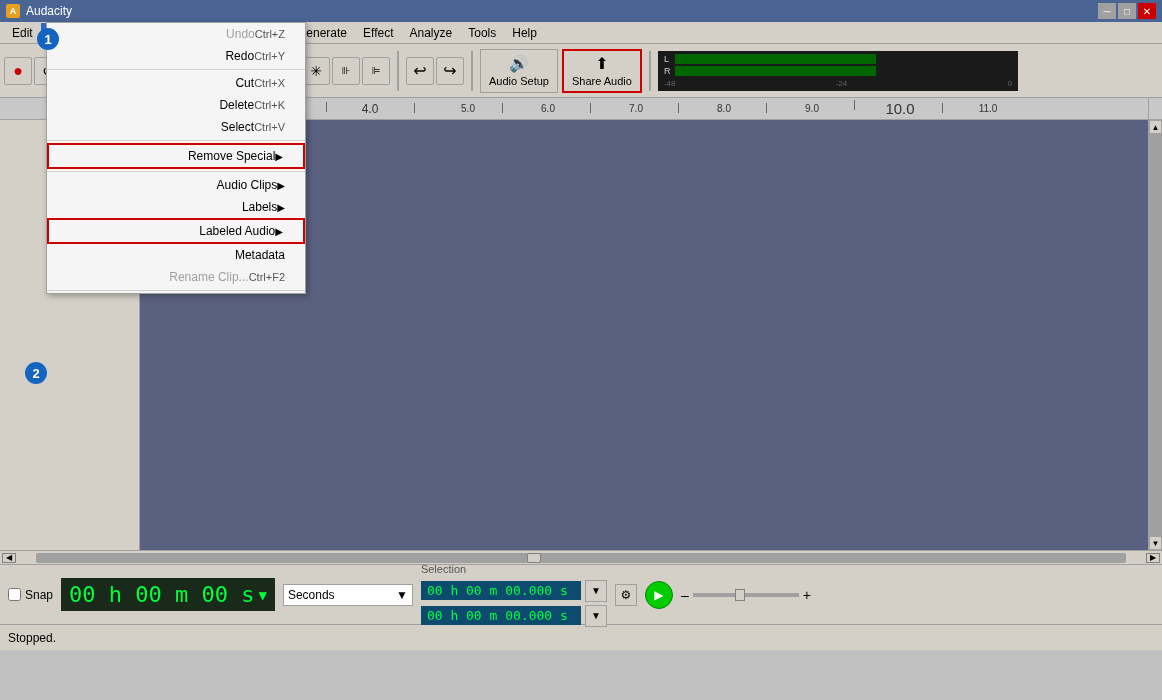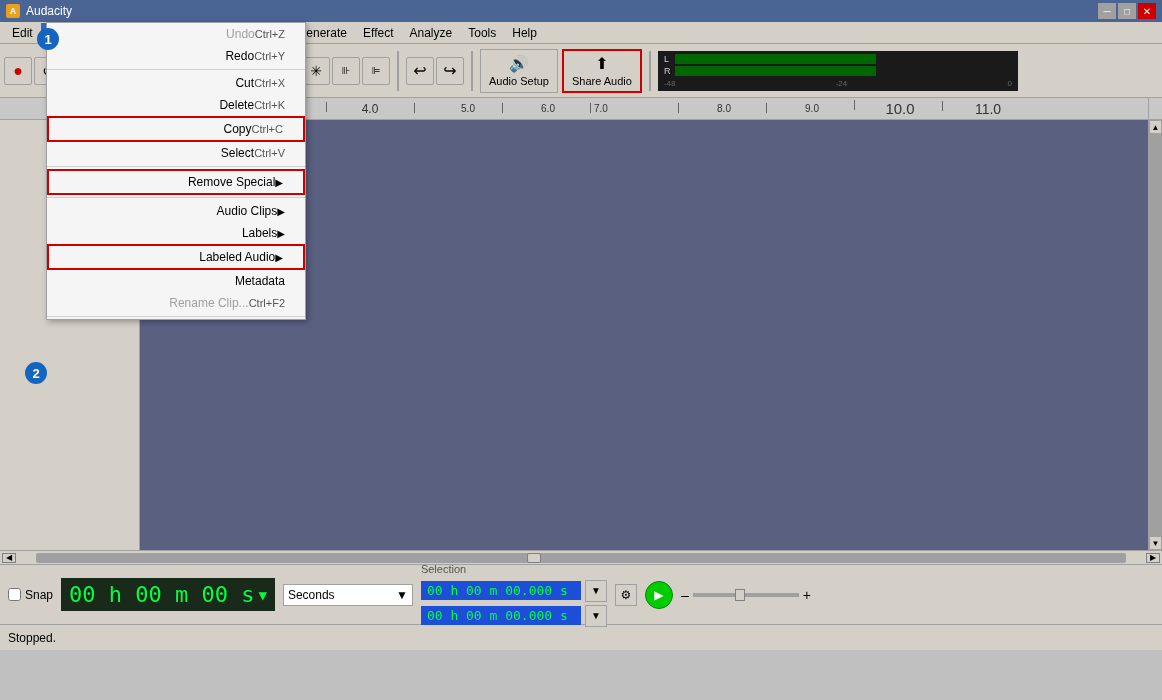--- a/index.html
+++ b/index.html
@@ -40,21 +40,21 @@
     
     #statusbar { height: 26px; background: #d4d0c8; border-top: 1px solid #a0a0a0; display: flex; align-items: center; padding: 0 8px; font-size: 12px; }
 
     
     #bottom-controls { height: 60px; background: #d4d0c8; border-top: 1px solid #a0a0a0; display: flex; align-items: center; padding: 4px 8px; gap: 8px; }
     .snap-area { display: flex; align-items: center; gap: 4px; }
     .time-display { background: #1a2a1a; color: #00ff40; font-size: 22px; font-family: monospace; padding: 4px 8px; display: flex; align-items: center; }
     .seconds-dropdown { width: 130px; height: 22px; background: #fff; border: 1px solid #a0a0a0; display: flex; align-items: center; justify-content: space-between; padding: 0 4px; cursor: pointer; }
     .selection-area { display: flex; flex-direction: column; gap: 3px; }
     .selection-row { display: flex; align-items: center; gap: 4px; }
-    .selection-time { background: #1d4ed8; color: #00ff40; font-size: 13px; font-family: monospace; padding: 2px 6px; width: 160px; }
+    .selection-time { background: #0c4a6e; color: #00ff40; font-size: 13px; font-family: monospace; padding: 2px 6px; width: 160px; }
     .play-btn-sm { width: 28px; height: 28px; background: #00cc00; border: 1px solid #008800; border-radius: 50%; display: flex; align-items: center; justify-content: center; color: white; font-size: 12px; cursor: pointer; }
     .slider-area { display: flex; align-items: center; gap: 4px; width: 130px; }
     .slider-track { flex: 1; height: 4px; background: #a0a0a0; position: relative; }
     .slider-thumb { position: absolute; left: 40%; top: -4px; width: 10px; height: 12px; background: #d4d0c8; border: 1px solid #808080; }
     .settings-btn { width: 22px; height: 22px; background: #d4d0c8; border: 1px solid #a0a0a0; display: flex; align-items: center; justify-content: center; cursor: pointer; font-size: 12px; }
 
     
     #edit-menu { position: absolute; top: 22px; left: 46px; width: 260px; background: #f5f5f5; border: 1px solid #a0a0a0; box-shadow: 2px 2px 6px rgba(0,0,0,0.3); z-index: 1000; }
     .dropdown-item { display: flex; justify-content: flex-end; align-items: center; padding: 4px 20px 4px 20px; cursor: pointer; font-size: 12px; color: #000; }
     .dropdown-item.disabled { color: #a0a0a0; cursor: default; }
@@ -186,39 +186,39 @@
         <span style="font-size:12px;color:#333;margin-left:0;">4.0</span>
       </div>
       <div style="position:relative;width:88px;text-align:center;font-size:10px;">
         <div style="position:absolute;left:0;top:0;width:1px;height:10px;background:#666;"></div>
         <span style="font-size:10px;color:#333;margin-left:20px;">5.0</span>
       </div>
       <div style="position:relative;width:88px;text-align:center;font-size:10px;">
         <div style="position:absolute;left:0;top:0;width:1px;height:10px;background:#666;"></div>
         <span style="font-size:10px;color:#333;margin-left:4px;">6.0</span>
       </div>
-      <div style="position:relative;width:88px;text-align:left;font-size:10px;">
+      <div style="position:relative;width:88px;text-align:center;font-size:10px;">
         <div style="position:absolute;left:0;top:0;width:1px;height:10px;background:#666;"></div>
         <span style="font-size:10px;color:#333;margin-left:4px;">7.0</span>
       </div>
       <div style="position:relative;width:88px;text-align:center;font-size:10px;">
         <div style="position:absolute;left:0;top:0;width:1px;height:10px;background:#666;"></div>
         <span style="font-size:10px;color:#333;margin-left:4px;">8.0</span>
       </div>
       <div style="position:relative;width:88px;text-align:center;font-size:10px;">
         <div style="position:absolute;left:0;top:0;width:1px;height:10px;background:#666;"></div>
         <span style="font-size:10px;color:#333;margin-left:4px;">9.0</span>
       </div>
       <div style="position:relative;width:88px;text-align:center;font-size:10px;">
         <div style="position:absolute;left:0;top:0;width:1px;height:10px;background:#666;"></div>
         <span style="font-size:15px;color:#333;margin-left:4px;">10.0</span>
       </div>
       <div style="position:relative;width:88px;text-align:center;font-size:10px;">
         <div style="position:absolute;left:0;top:0;width:1px;height:10px;background:#666;"></div>
-        <span style="font-size:14px;color:#333;margin-left:4px;">11.0</span>
+        <span style="font-size:10px;color:#333;margin-left:4px;">11.0</span>
       </div>
     </div>
   </div>
   <div style="width:14px;background:#c8c8c8;border-left:1px solid #a0a0a0;"></div>
 </div>
 
 <div style="display:flex;height:430px;">
   <div style="width:140px;background:#d4d0c8;border-right:1px solid #a0a0a0;"></div>
   <div style="flex:1;background:#5a6080;"></div>
   <div style="width:14px;background:#d4d0c8;border-left:1px solid #a0a0a0;display:flex;flex-direction:column;">
@@ -298,24 +298,20 @@
   <div class="dropdown-item">
     <span>Cut</span>
     <span class="shortcut">Ctrl+X</span>
   </div>
 
   <div class="dropdown-item">
     <span>Delete</span>
     <span class="shortcut">Ctrl+K</span>
   </div>
 
-  <div class="dropdown-item" style="border:2px solid #cc0000;">
-    <span>Copy</span>
-    <span class="shortcut">Ctrl+C</span>
-  </div>
 
   <div class="dropdown-item">
     <span>Select</span>
     <span class="shortcut">Ctrl+V</span>
   </div>
 
   <div class="menu-separator"></div>
 
   <div class="dropdown-item" style="border:2px solid #cc0000;">
     <span>Remove Special</span>

